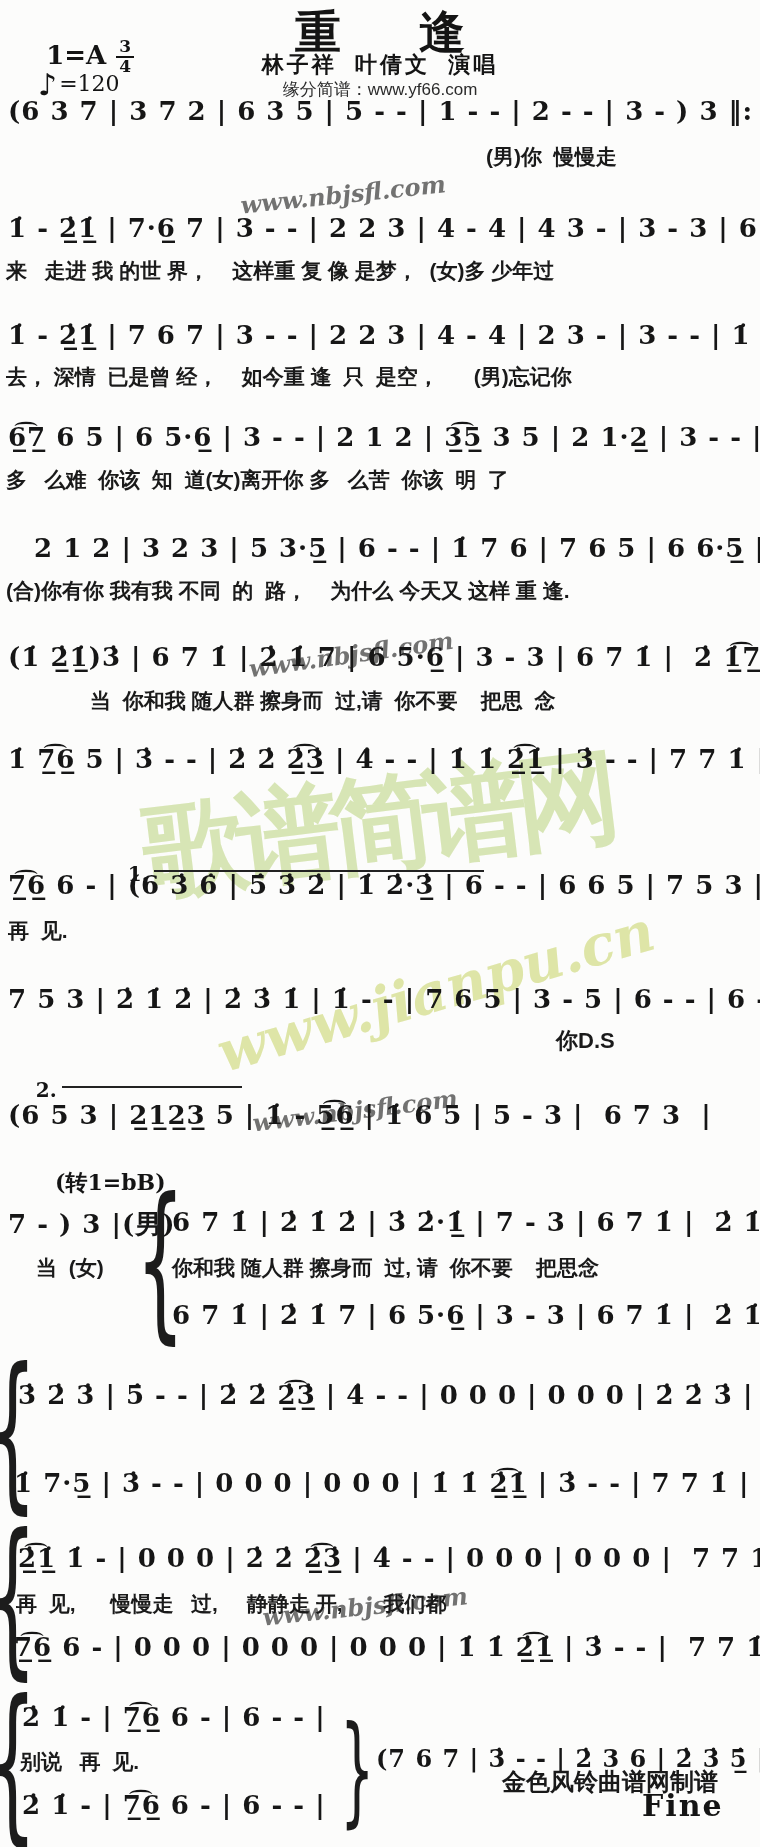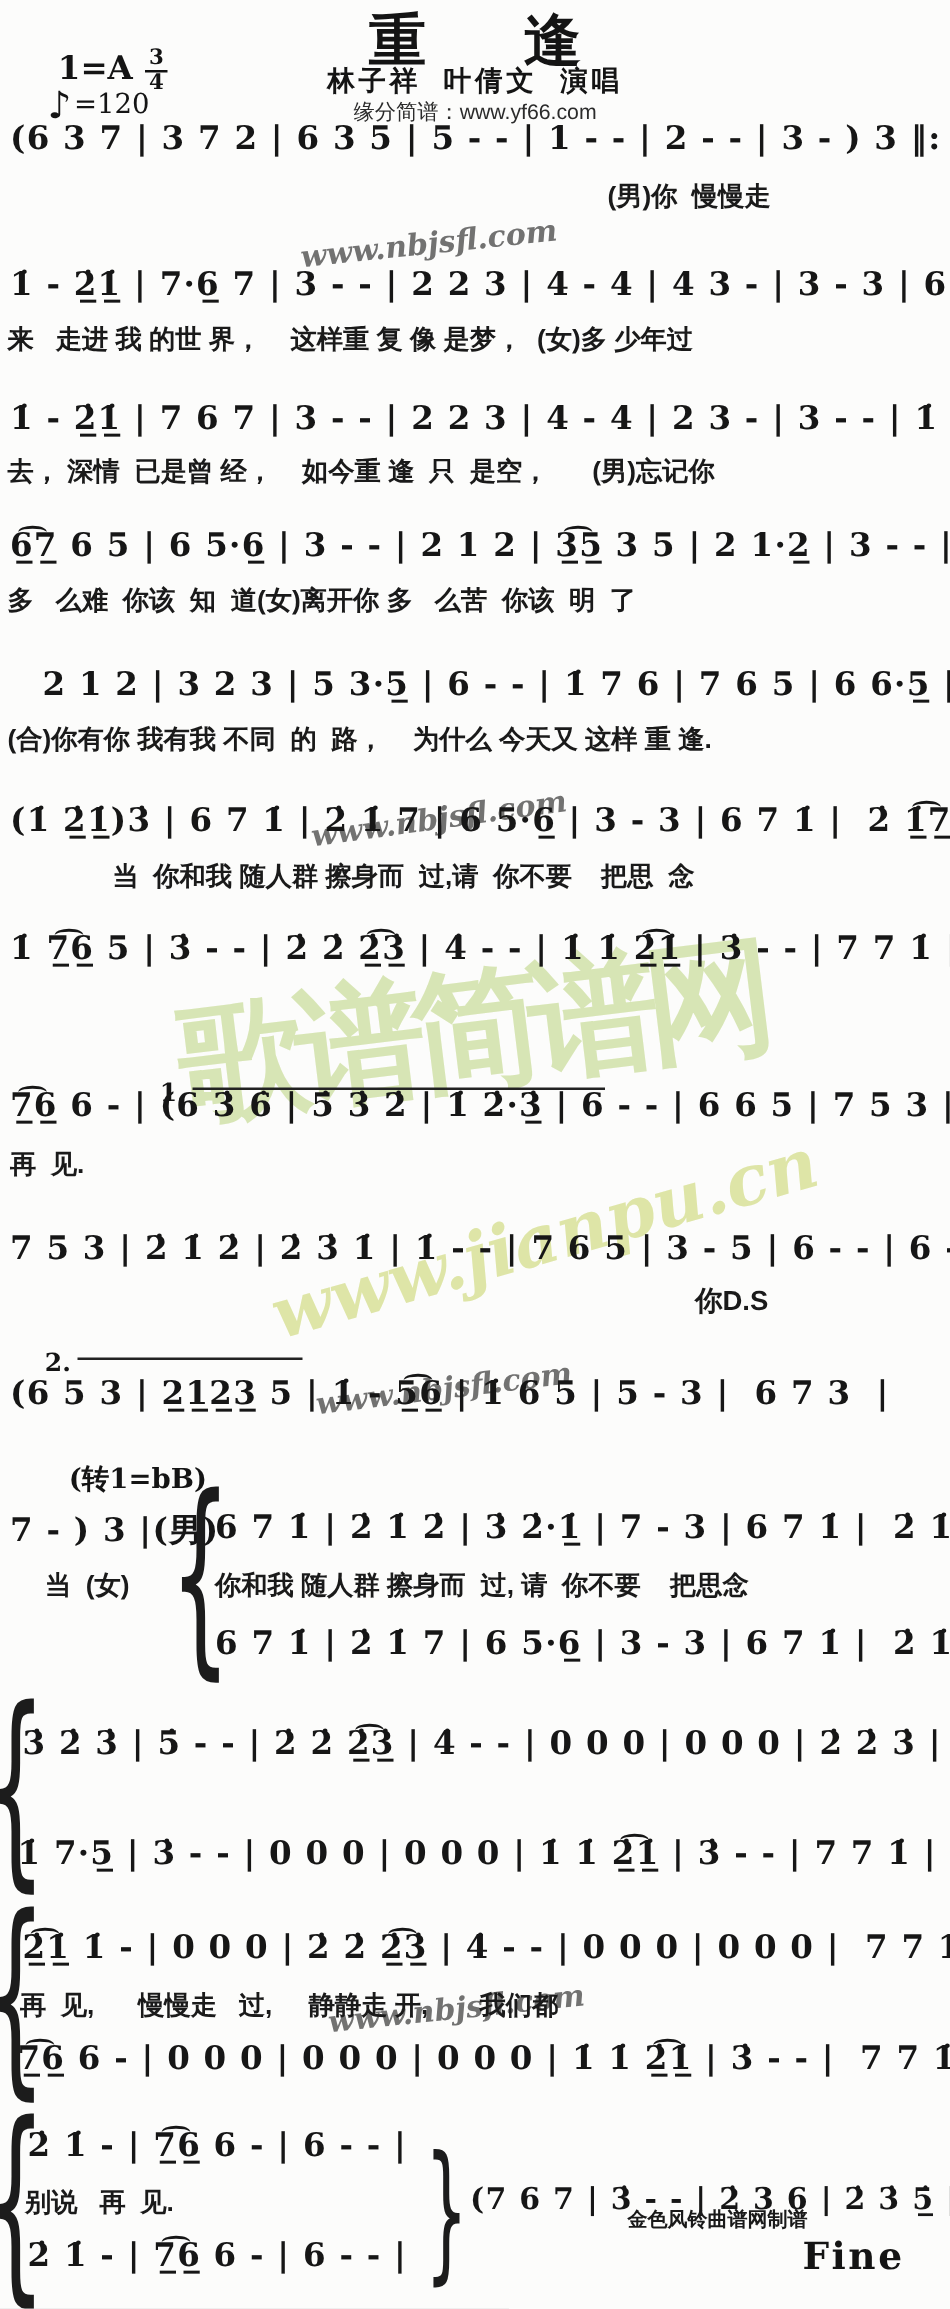--- a/index.html
+++ b/index.html
@@ -52,21 +52,21 @@
   .wm2{top:640px;left:248px;transform:rotate(-8deg);}
   .wm4{top:1096px;left:252px;transform:rotate(-7deg);}
   .wm5{top:1592px;left:262px;transform:rotate(-6deg);}
   .wm-green-chars{position:absolute;top:756px;left:142px;font-size:104px;font-weight:700;
       color:#cfe0a4;opacity:.8;letter-spacing:-10px;transform:rotate(-7deg);white-space:pre;
       font-family:"Liberation Sans",sans-serif;}
   .wm-green-url{position:absolute;top:958px;left:210px;font-size:56px;font-weight:700;
       color:#dbe39e;opacity:.9;transform:rotate(-16deg);white-space:pre;
       font-family:"DejaVu Serif",serif;font-style:italic;}
   
-  .pub{top:1766px;left:502px;font-size:16px;font-weight:700;color:#191919;}
+  .pub{top:1766px;left:502px;font-size:24px;font-weight:700;color:#191919;}
   .fine{top:1788px;left:642px;font-family:"DejaVu Serif",serif;font-weight:700;font-size:30px;letter-spacing:2px;}
 </style>
 </head>
 <body>
 
 <div id="page">
 
   <div class="wm wm1">www.nbjsfl.com</div>
   <div class="wm wm2">www.nbjsfl.com</div>
   <div class="wm-green-chars">歌谱简谱网</div>

